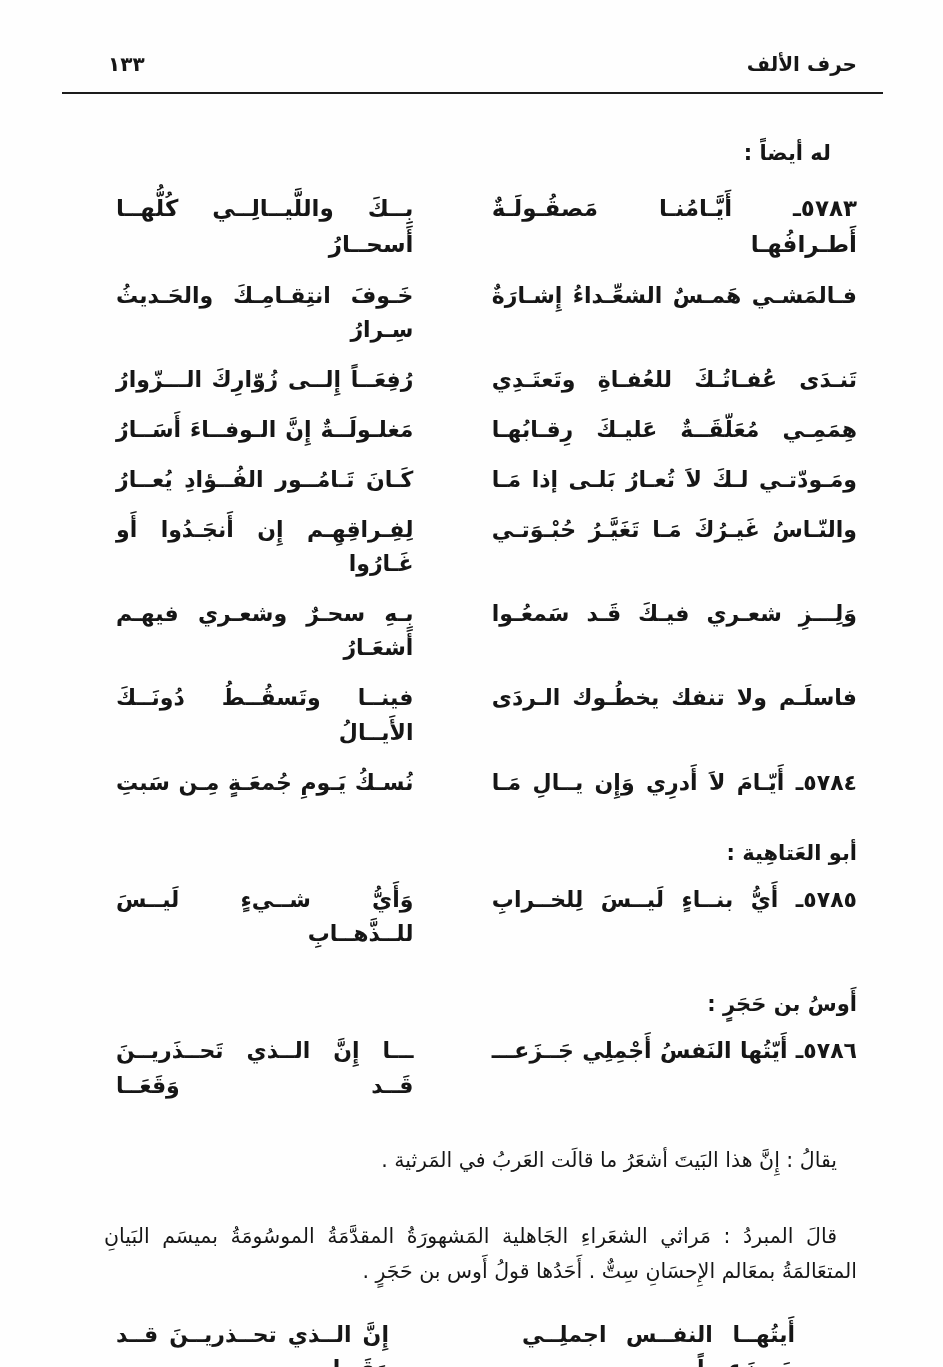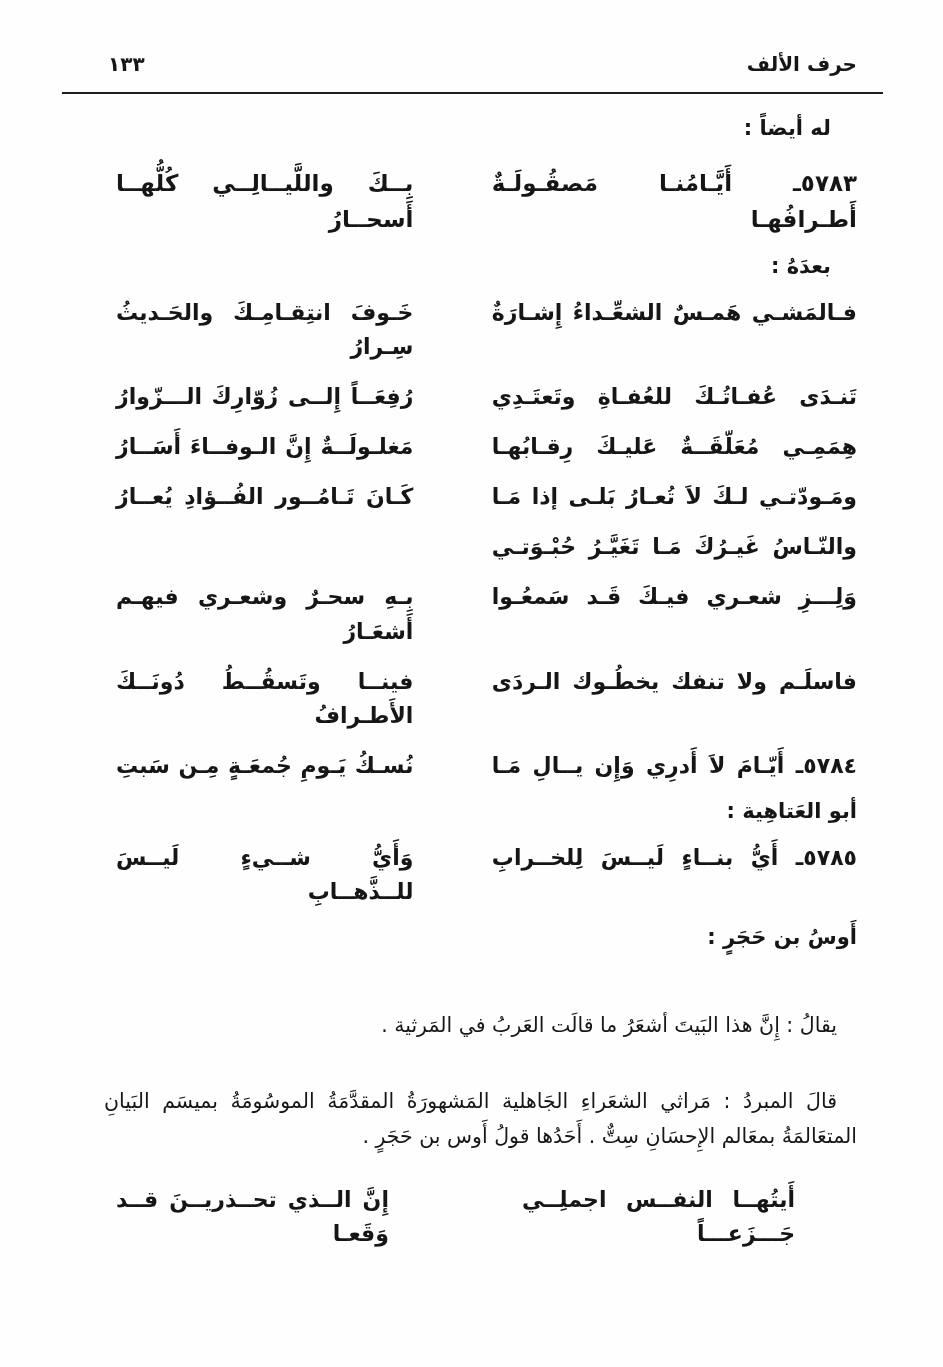--- a/index.html
+++ b/index.html
@@ -28,21 +28,21 @@
   }
   .section-title { font-size: 20px; }
   .page-number { font-size: 20px; letter-spacing: 4px; }
   .header-rule {
     border: none;
     border-top: 2px solid #1c1c1c;
     margin: 16px 60px 0 62px;
   }
   .content { padding: 6px 86px 0 104px; }
 
-  .label { font-size: 21px; font-weight: bold; margin-top: 15px; line-height: 1.3; }
+  .label { font-size: 21px; font-weight: bold; margin-top: 40px; line-height: 1.3; }
   .label.intro { padding-right: 26px; }
   .label.author { padding-right: 0; }
 
   .verse-row {
     display: flex;
     justify-content: space-between;
     font-size: 22px;
     font-weight: bold;
     margin-top: 16px;
     line-height: 1.55;
@@ -80,59 +80,61 @@
   </header>
 
   <hr class="header-rule">
 
   <main class="content" id="content">
       <div class="label intro">له أيضاً :</div>
       <div class="verse-row large">
         <div class="hemi hemi-right">٥٧٨٣ـ أَيَّـامُنـا مَصقُـولَـةٌ أَطـرافُهـا</div>
         <div class="hemi hemi-left">بِــكَ واللَّيــالِــي كُلُّهــا أَسحــارُ</div>
       </div>
-      <div class="label intro">بعدَهُ :</div>
       <div class="verse-row">
         <div class="hemi hemi-right">فـالمَشـي هَمـسٌ الشعِّـداءُ إِشـارَةٌ</div>
         <div class="hemi hemi-left">خَـوفَ انتِقـامِـكَ والحَـديثُ سِـرارُ</div>
       </div>
       <div class="verse-row">
         <div class="hemi hemi-right">تَنـدَى عُفـاتُـكَ للعُفـاةِ وتَعتَـدِي</div>
         <div class="hemi hemi-left">رُفِعَــاً إِلــى زُوّارِكَ الـــزّوارُ</div>
       </div>
       <div class="verse-row">
         <div class="hemi hemi-right">هِمَمِـي مُعَلّقَــةٌ عَليـكَ رِقـابُهـا</div>
         <div class="hemi hemi-left">مَغلـولَــةٌ إِنَّ الـوفــاءَ أَسَــارُ</div>
       </div>
       <div class="verse-row">
         <div class="hemi hemi-right">ومَـودّتـي لـكَ لاَ تُعـارُ بَلـى إذا مَـا</div>
         <div class="hemi hemi-left">كَـانَ تَـامُــور الفُــؤادِ يُعــارُ</div>
       </div>
       <div class="verse-row">
         <div class="hemi hemi-right">والنّـاسُ غَيـرُكَ مَـا تَغَيَّـرُ حُبْـوَتـي</div>
+        <div class="hemi hemi-left">لِفِـراقِهِـم إِن أَنجَـدُوا أَو غَـارُوا</div>
       </div>
       <div class="verse-row">
         <div class="hemi hemi-right">وَلِـــزِ شعـري فيـكَ قَـد سَمعُـوا</div>
         <div class="hemi hemi-left">بِـهِ سحـرٌ وشعـري فيهـم أَشعَـارُ</div>
       </div>
       <div class="verse-row">
         <div class="hemi hemi-right">فاسلَـم ولا تنفك يخطُـوك الـردَى</div>
-        <div class="hemi hemi-left">فينــا وتَسقُــطُ دُونَــكَ الأَطـرافُ</div>
+        <div class="hemi hemi-left">فينــا وتَسقُــطُ دُونَــكَ الأَيــالُ</div>
       </div>
       <div class="verse-row">
         <div class="hemi hemi-right">٥٧٨٤ـ أَيّـامَ لاَ أَدرِي وَإِن يــالِ مَـا</div>
         <div class="hemi hemi-left">نُسـكُ يَـومِ جُمعَـةٍ مِـن سَبتِ</div>
       </div>
       <div class="label author">أبو العَتاهِية :</div>
       <div class="verse-row">
         <div class="hemi hemi-right">٥٧٨٥ـ أَيُّ بنــاءٍ لَيــسَ لِلخــرابِ</div>
         <div class="hemi hemi-left">وَأَيُّ شــيءٍ لَيــسَ للــذَّهــابِ</div>
       </div>
       <div class="label author">أَوسُ بن حَجَرٍ :</div>
       <div class="verse-row">
+        <div class="hemi hemi-right">٥٧٨٦ـ أَيّتُها النَفسُ أَجْمِلِي جَــزَعـــ</div>
+        <div class="hemi hemi-left">ـــا إِنَّ الــذي تَحــذَريــنَ قَــد وَقَعَــا</div>
       </div>
       <p class="prose">يقالُ : إِنَّ هذا البَيتَ أشعَرُ ما قالَت العَربُ في المَرثية .</p>
       <p class="prose">قالَ المبردُ : مَراثي الشعَراءِ الجَاهلية المَشهورَةُ المقدَّمَةُ الموسُومَةُ بميسَم البَيانِ المتعَالمَةُ بمعَالم الإِحسَانِ سِتٌّ . أَحَدُها قولُ أَوس بن حَجَرٍ .</p>
       <div class="verse-row indented">
         <div class="hemi hemi-right">أَيتُهــا النفــس اجملِــي جَـــزَعـــاً</div>
         <div class="hemi hemi-left">إِنَّ الــذي تحــذريــنَ قــد وَقَعـا</div>
       </div>
     </main>
 
 </div>

